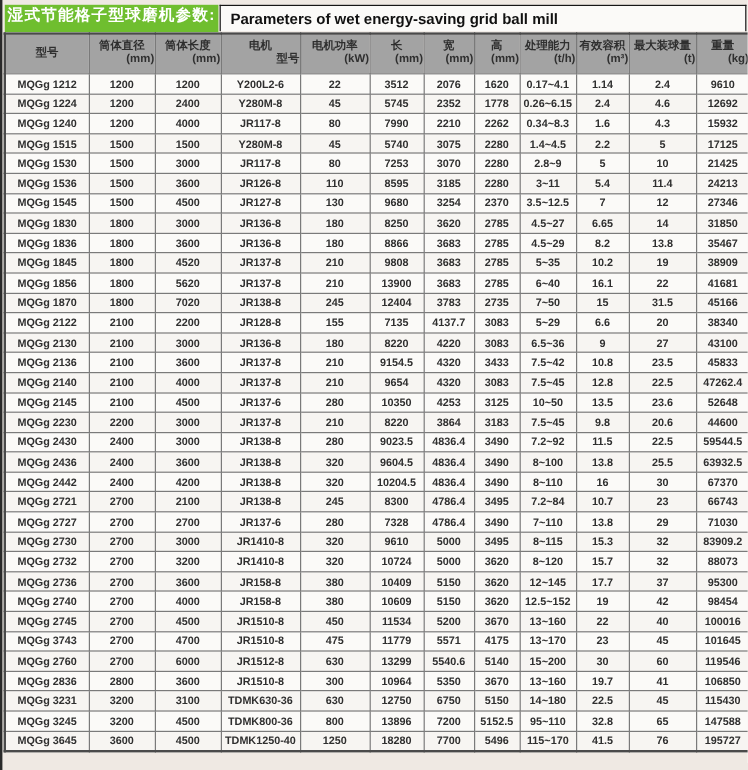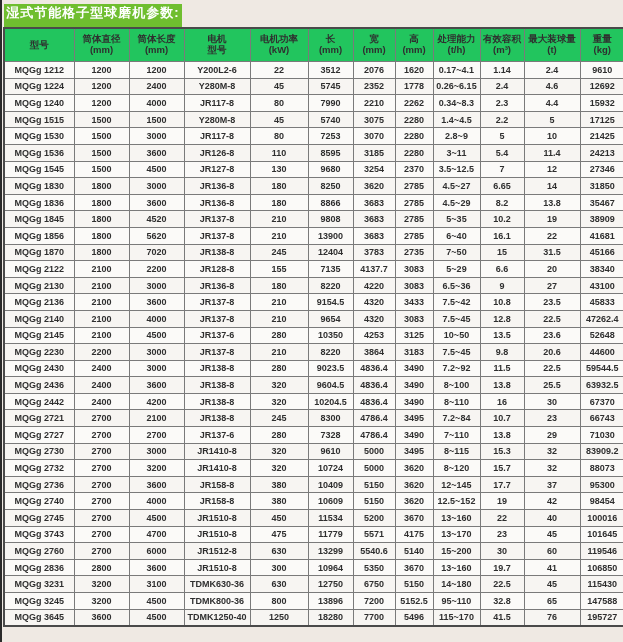--- a/index.html
+++ b/index.html
@@ -39,44 +39,47 @@
   }
   table.spec th, table.spec td{
     border:1px solid #7a7a7a;
     text-align:center;
     vertical-align:middle;
     color:#2f2f2f;
     overflow:hidden;
     white-space:nowrap;
   }
   table.spec th{
-    background:#22c55e;
+    background:#a3a3a3;
     font-size:9.5px;
     font-weight:bold;
     height:30px;
     line-height:1.15;
     padding:1px 0;
   }
   table.spec td{
     font-size:9px;
     font-weight:bold;
     height:15.6px;
     padding:0 1px;
     background:#fbfaf8;
   }
   table.spec tr:nth-child(even) td{background:#f7f5f2;}
-  .unit{display:block;font-weight:bold;}
+  .unit{display:block;font-weight:bold;text-align:right;}
 </style>
 </head>
 <body>
 
 <div class="page">
   <div class="title-row">
     <div class="cn-tag">
       <span>湿式节能格子型球磨机参数:</span>
+    </div>
+    <div class="en-box">
+      <span>Parameters of wet energy-saving grid ball mill</span>
     </div>
   </div>
 
   <table class="spec">
     <colgroup>
         <col style="width: 70px;">
         <col style="width: 55px;">
         <col style="width: 55px;">
         <col style="width: 66px;">
         <col style="width: 58px;">
@@ -136,22 +139,22 @@
         <tr>
           <td>MQGg 1240</td>
           <td>1200</td>
           <td>4000</td>
           <td>JR117-8</td>
           <td>80</td>
           <td>7990</td>
           <td>2210</td>
           <td>2262</td>
           <td>0.34~8.3</td>
-          <td>2.3</td>
-          <td>4.4</td>
+          <td>1.6</td>
+          <td>4.3</td>
           <td>15932</td>
         </tr>
         <tr>
           <td>MQGg 1515</td>
           <td>1500</td>
           <td>1500</td>
           <td>Y280M-8</td>
           <td>45</td>
           <td>5740</td>
           <td>3075</td>

